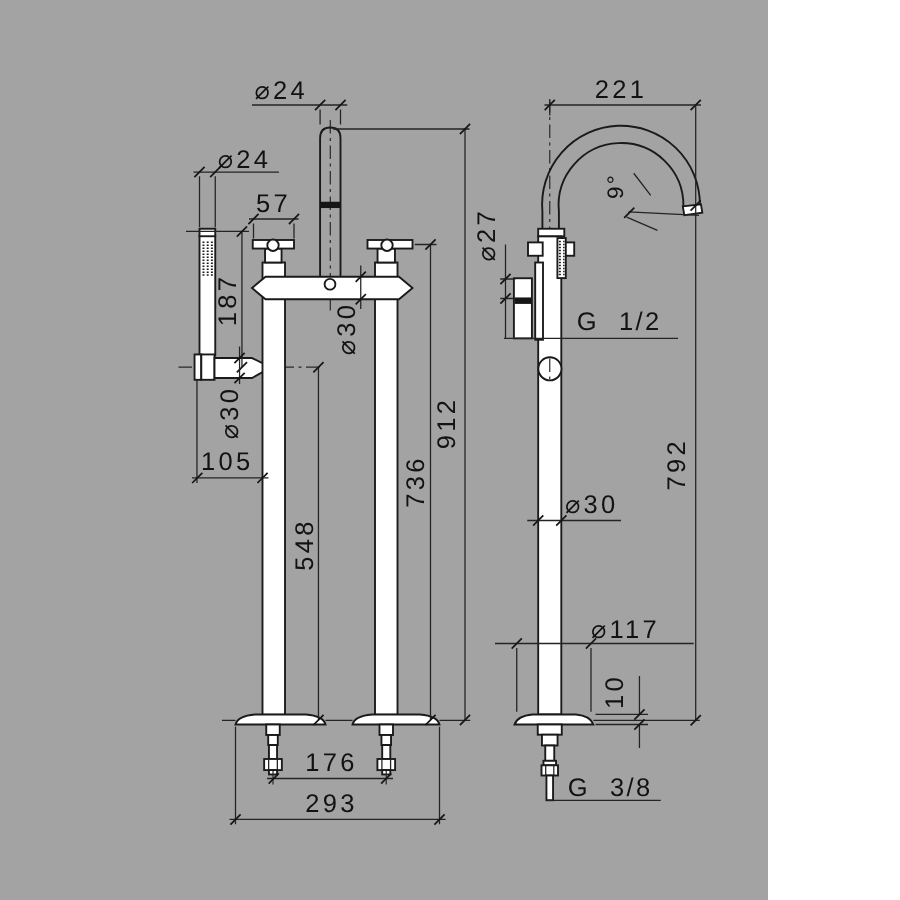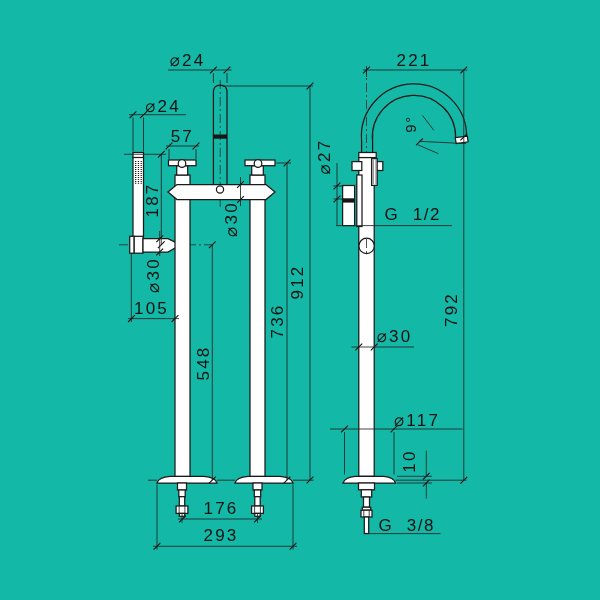--- a/index.html
+++ b/index.html
@@ -1,16 +1,16 @@
 <!DOCTYPE html>
 <html><head>
 <meta charset="utf-8">
 <style>
   html,body{margin:0;padding:0;background:#ffffff;}
-  .page{width:600px;height:600px;background:#14b8a6;position:relative;overflow:hidden;}
+  .page{width:512px;height:600px;background:#a3a3a3;position:relative;overflow:hidden;}
   svg{display:block;}
   .obj{stroke:#1a1a1a;stroke-width:1.25;fill:none;stroke-linecap:square;}
   .objf{stroke:#1a1a1a;stroke-width:1.25;fill:#ffffff;}
   .solid{fill:#161616;stroke:none;}
   .dim{stroke:#242424;stroke-width:0.85;fill:none;stroke-linecap:butt;}
   .tick{stroke:#161616;stroke-width:1.15;fill:none;}
   .cl{stroke:#2a2a2a;stroke-width:0.8;fill:none;stroke-dasharray:9 3 2 3;}
   .dots{stroke:#1a1a1a;stroke-width:1;fill:none;stroke-dasharray:1.3 1.5;}
   .t{font-family:"Liberation Sans","DejaVu Sans",sans-serif;font-size:17px;letter-spacing:2.2px;fill:#121212;}
   .tg{font-family:"Liberation Sans","DejaVu Sans",sans-serif;font-size:17px;letter-spacing:1.6px;word-spacing:7px;fill:#121212;}

